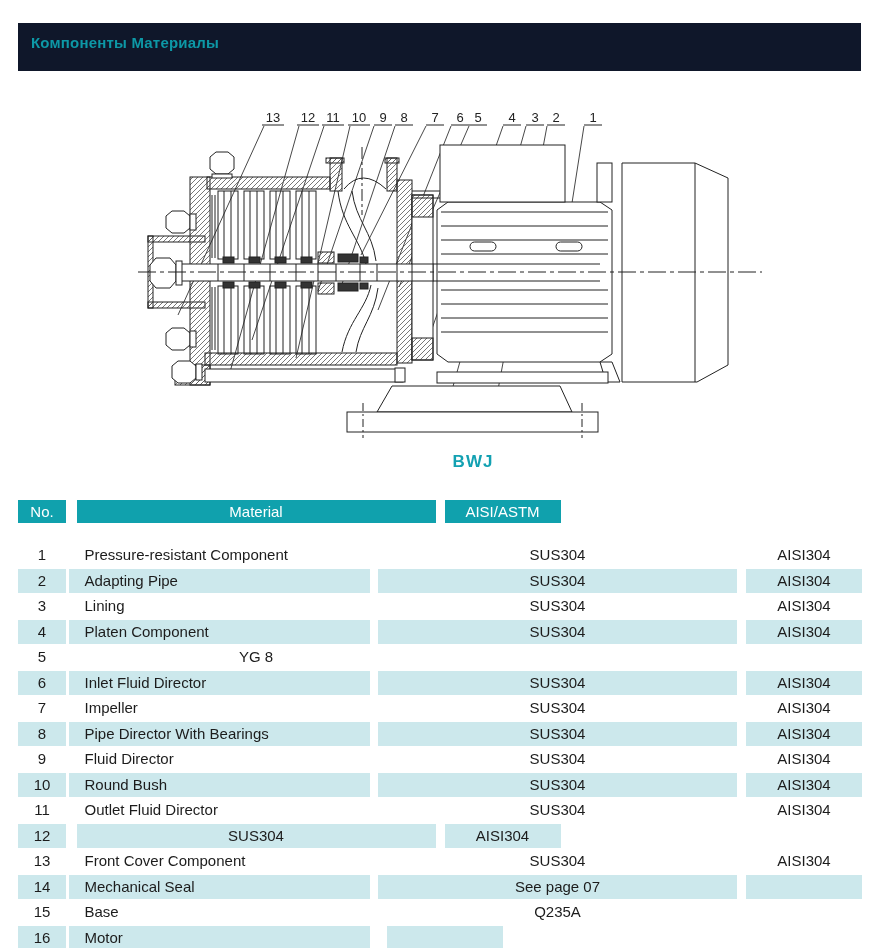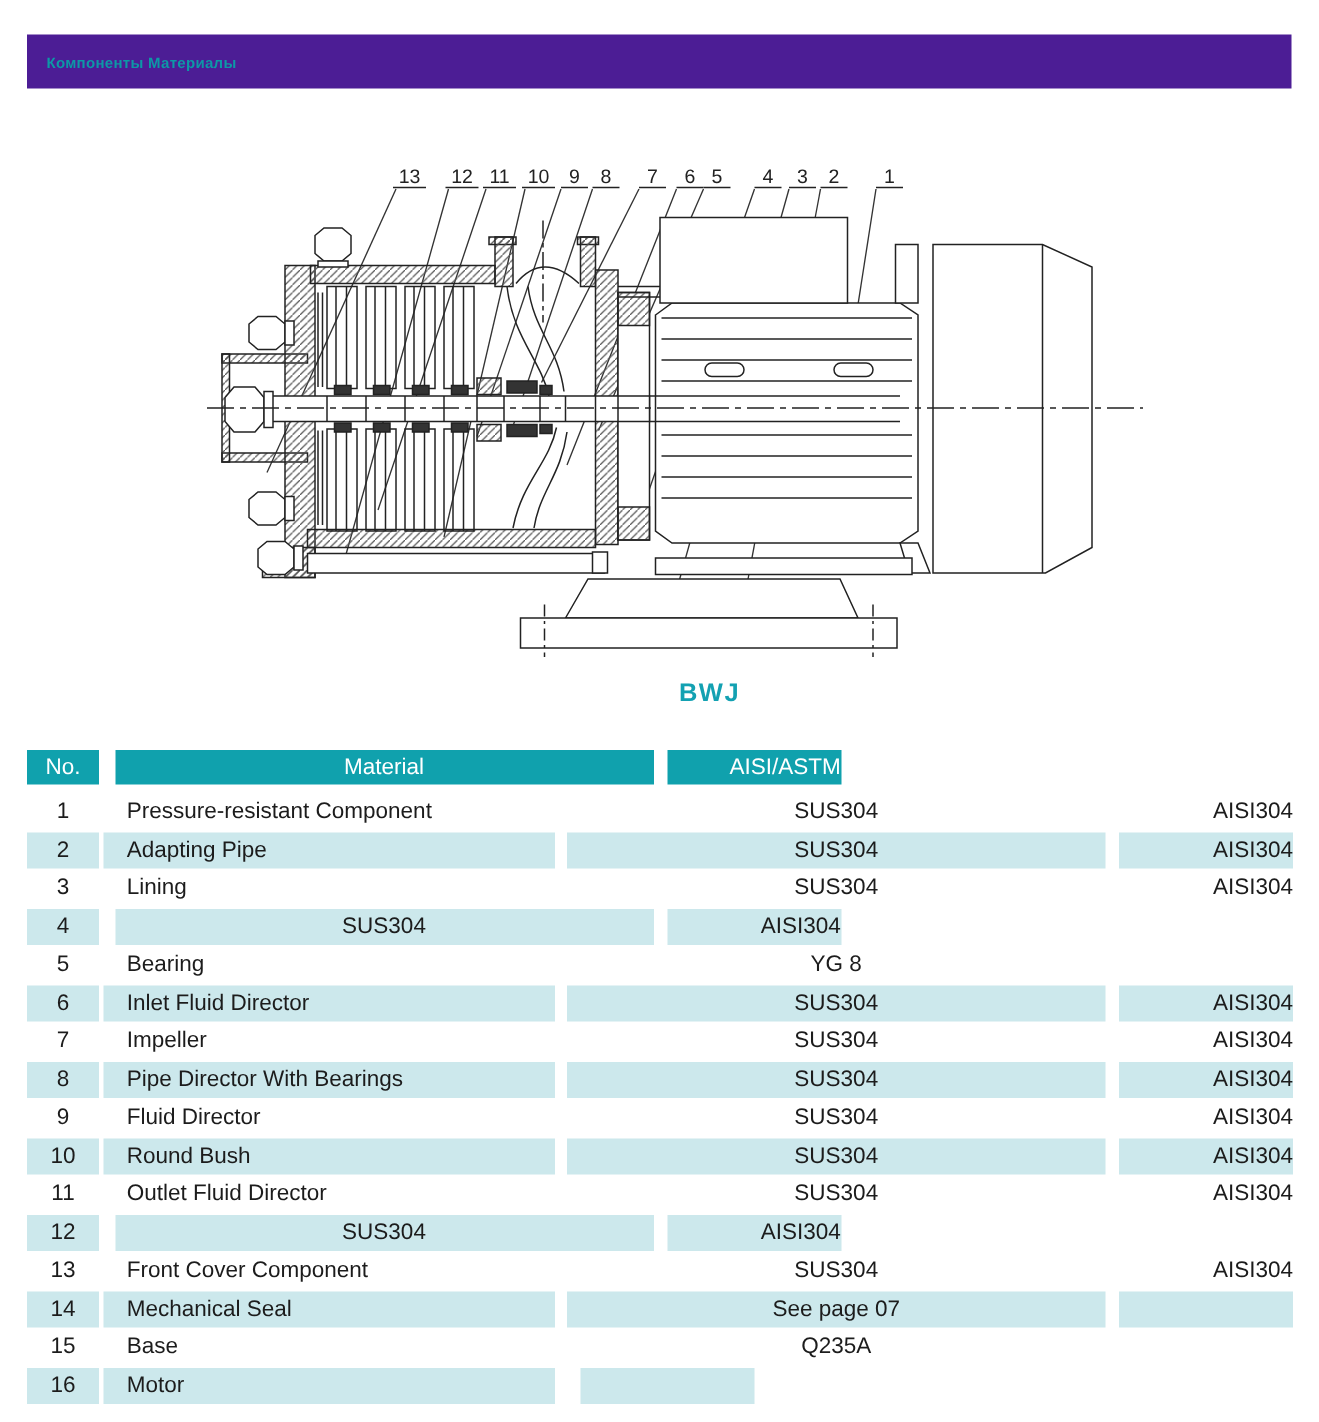--- a/index.html
+++ b/index.html
@@ -1,38 +1,38 @@
 <!DOCTYPE html>
 <html><head>
 <meta charset="utf-8">
 <style>
   html,body{margin:0;padding:0;}
   body{
     width:879px;height:948px;position:relative;background:#ffffff;
     font-family:"Liberation Sans",sans-serif;overflow:hidden;
   }
   .titlebar{
-    position:absolute;left:18px;top:23px;width:843px;height:36px;
-    background:#4c1d95;color:#0d98a6;font-weight:bold;font-size:10px;
+    position:absolute;left:18px;top:23px;width:843px;height:48px;
+    background:#0f172a;color:#0d98a6;font-weight:bold;font-size:15px;
     line-height:39px;padding-left:13px;box-sizing:border-box;letter-spacing:.2px;
   }
   svg.diagram{position:absolute;left:0;top:95px;}
 
   .ptable{position:absolute;left:18px;top:500px;width:844px;font-size:15px;}
-  .thead{display:flex;height:23px;line-height:23px;color:#ffffff;margin-bottom:6px;}
+  .thead{display:flex;height:23px;line-height:23px;color:#ffffff;margin-bottom:20px;}
   .thead .th{background:#10a1ad;}
   .row{display:flex;height:24.5px;line-height:24.5px;border-bottom:1px solid #ffffff;color:#1c1c1c;}
   .row.alt .bg{background:#cce8ec;}
   .w-no{width:48px;text-align:center;flex:none;}
   .w-sep{width:2.5px;flex:none;}
   .w-comp{width:301.5px;padding-left:16px;box-sizing:border-box;text-align:left;flex:none;}
   .w-gap1{width:8px;flex:none;}
   .w-mat{width:359px;text-align:center;flex:none;}
   .w-gap2{width:9px;flex:none;}
-  .w-aisi{width:116px;text-align:right;flex:none;}
+  .w-aisi{width:116px;text-align:center;flex:none;}
 </style>
 </head>
 <body>
 
 <div class="titlebar">
   <span>Компоненты Материалы</span>
 </div>
 
 <svg class="diagram" width="879" height="390" viewBox="0 0 879 390">
   <defs>
@@ -281,29 +281,29 @@
         <div class="w-sep"></div>
         <div class="w-comp bg">Lining</div>
         <div class="w-gap1"></div>
         <div class="w-mat bg">SUS304</div>
         <div class="w-gap2"></div>
         <div class="w-aisi bg">AISI304</div>
       </div>
       <div class="row alt">
         <div class="w-no bg">4</div>
         <div class="w-sep"></div>
+        <div class="w-comp bg">Platen Component</div>
         <div class="w-gap1"></div>
         <div class="w-mat bg">SUS304</div>
         <div class="w-gap2"></div>
         <div class="w-aisi bg">AISI304</div>
       </div>
       <div class="row">
         <div class="w-no bg">5</div>
         <div class="w-sep"></div>
-        <div class="w-comp bg">Bearing</div>
         <div class="w-gap1"></div>
         <div class="w-mat bg">YG 8</div>
         <div class="w-gap2"></div>
         <div class="w-aisi bg"></div>
       </div>
       <div class="row alt">
         <div class="w-no bg">6</div>
         <div class="w-sep"></div>
         <div class="w-comp bg">Inlet Fluid Director</div>
         <div class="w-gap1"></div>

